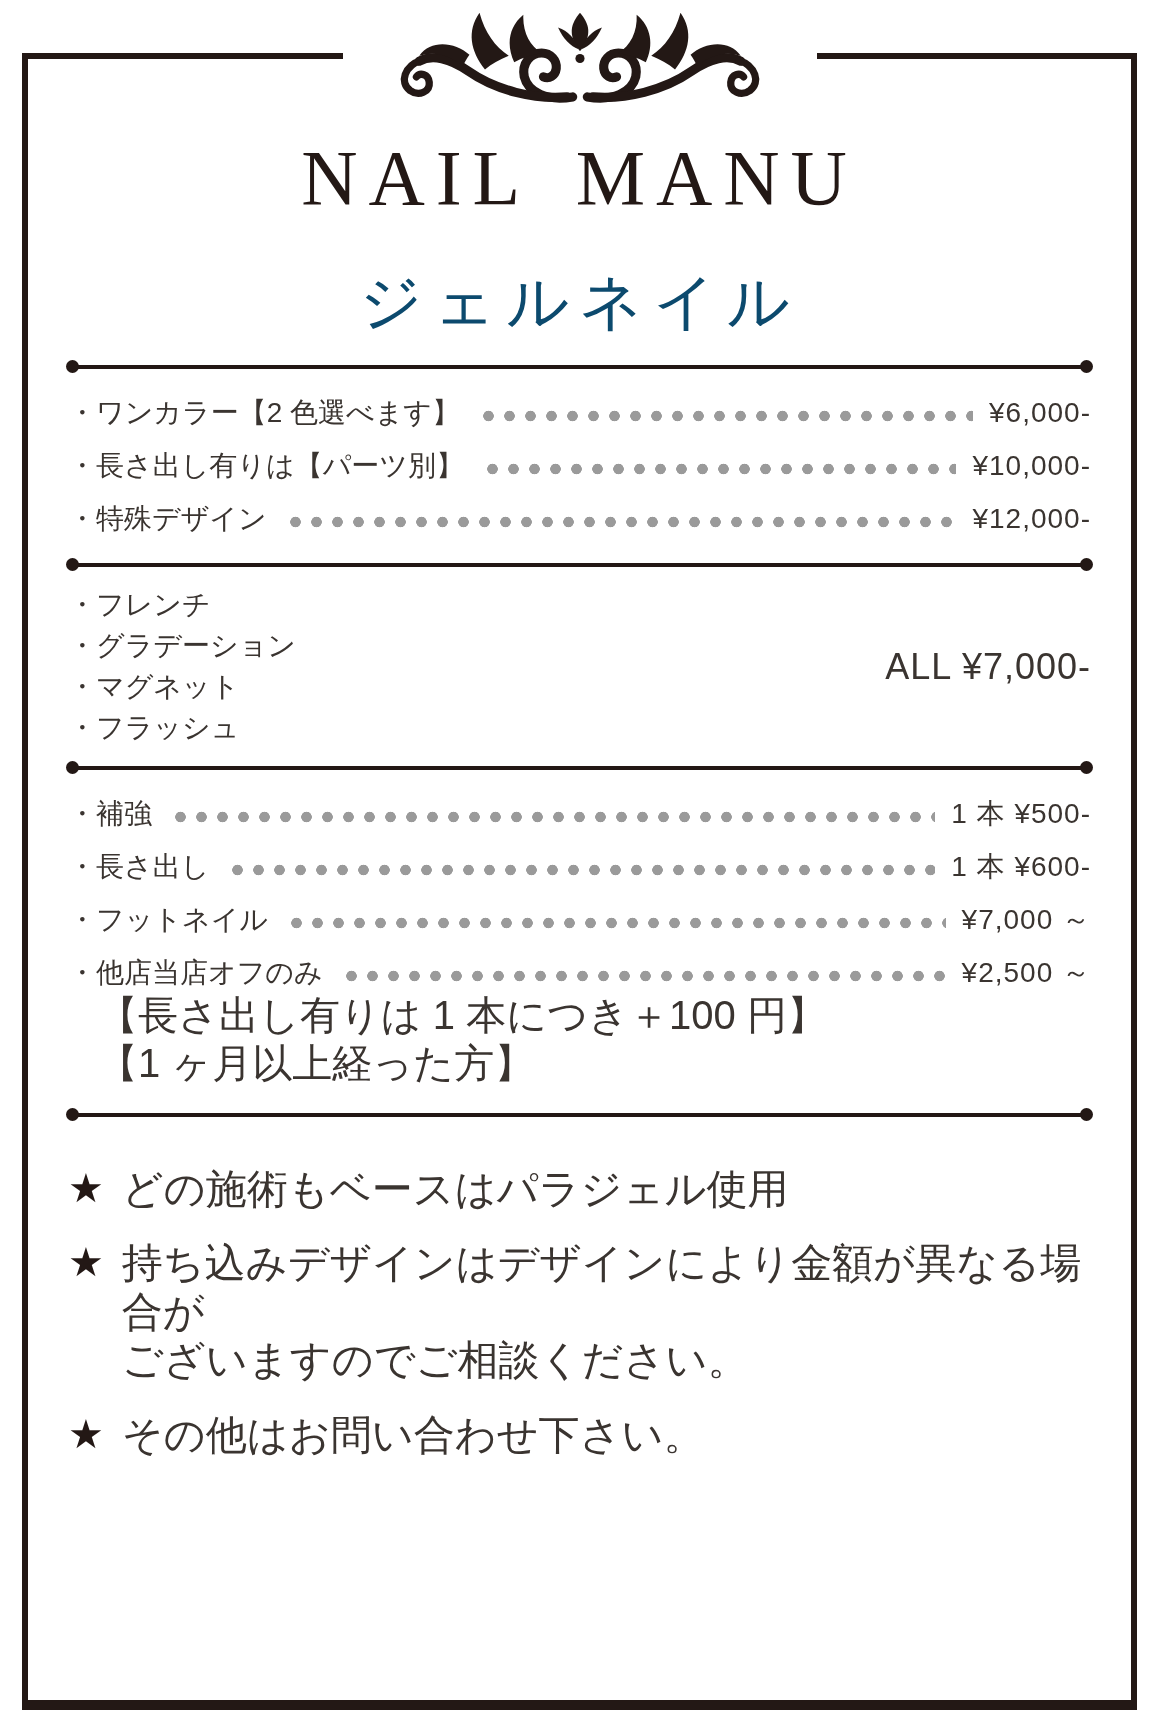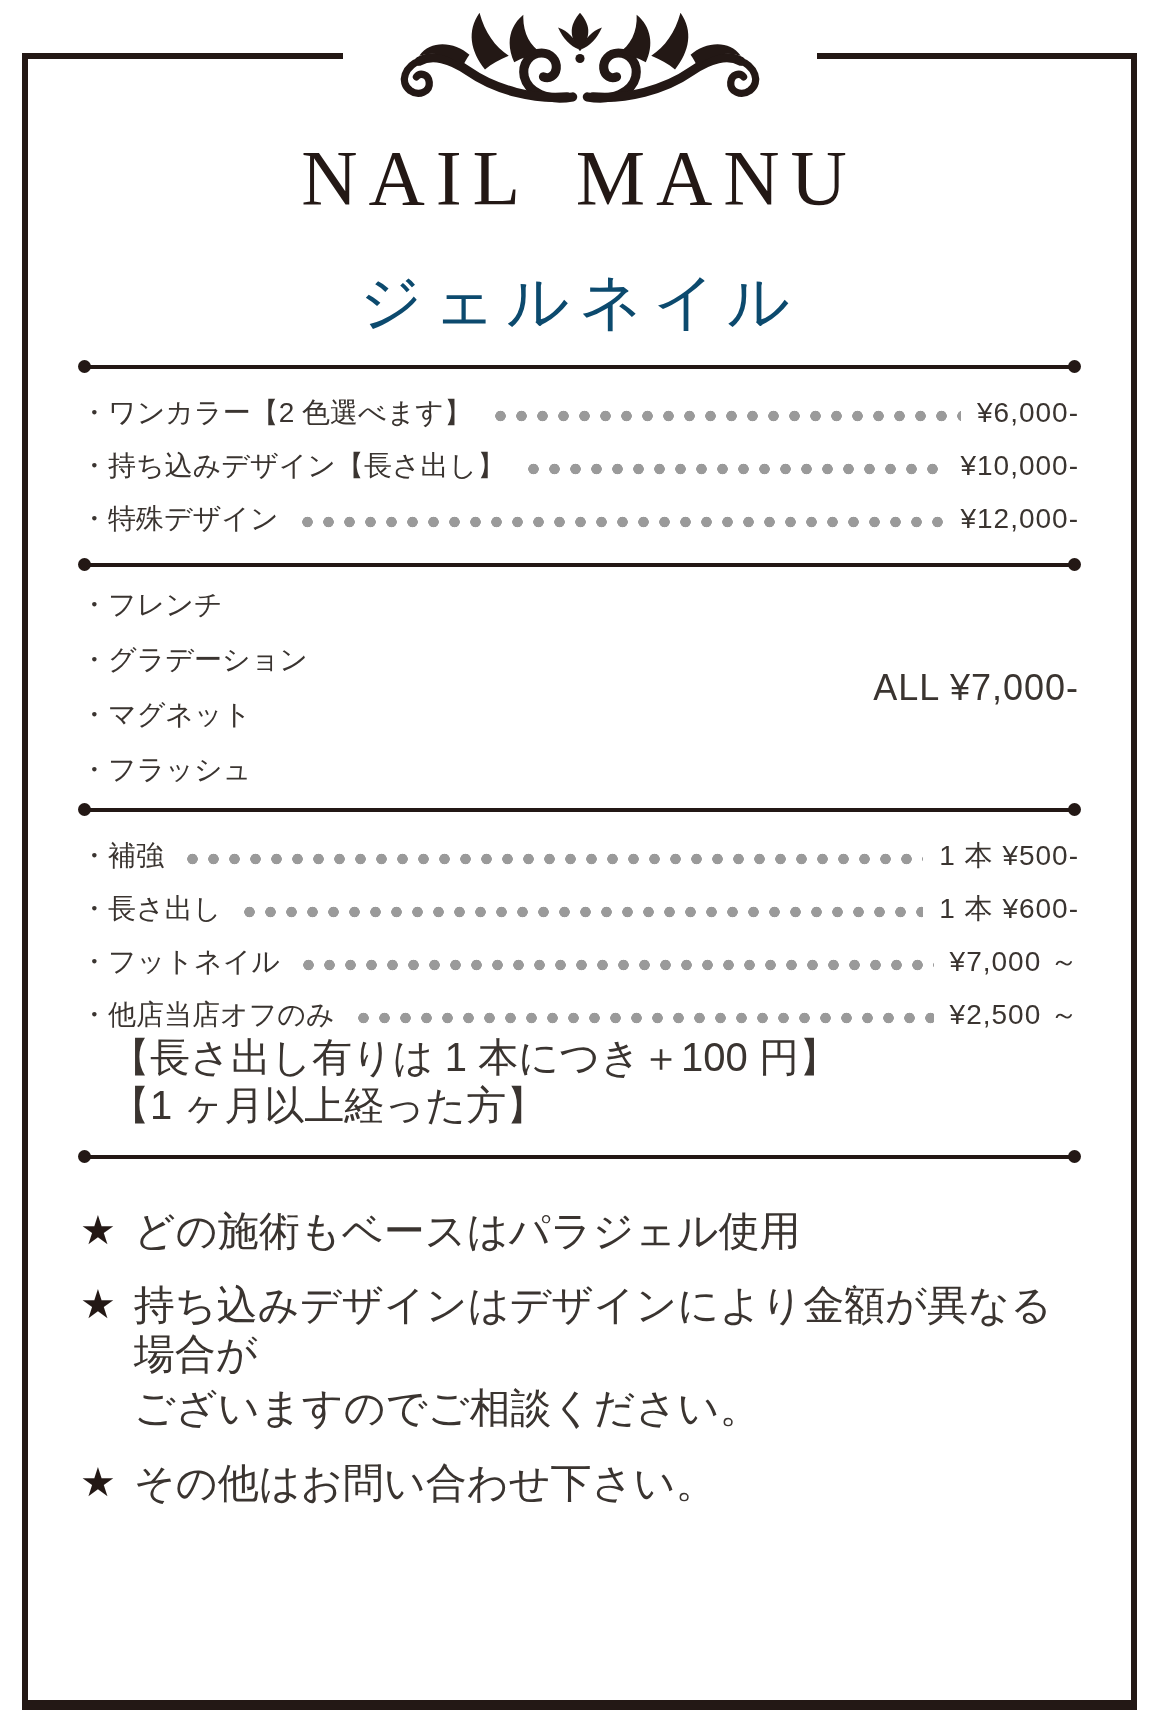--- a/index.html
+++ b/index.html
@@ -9,21 +9,21 @@
     color:#3a3430;position:relative;overflow:hidden;
   }
   .frame{
     position:absolute;left:22px;top:53px;right:23px;bottom:24px;
     border:6px solid #231815;border-bottom-width:10px;
   }
   .ornament{
     position:absolute;top:-51px;left:50%;transform:translateX(-50%);
     background:#ffffff;padding:0 36px;line-height:0;
   }
-  .content{padding:0 52px;}
+  .content{padding:0 40px;}
   .title{
     margin:80px 0 0;text-align:center;
     font-family:"Liberation Serif","DejaVu Serif",serif;
     font-weight:400;font-size:78px;line-height:1;
     letter-spacing:0.14em;word-spacing:0.22em;color:#231815;
   }
   .section-heading{
     margin:54px 0 0;text-align:center;font-weight:400;
     font-size:62px;line-height:1;letter-spacing:10px;color:#0c4a6e;
   }
@@ -43,33 +43,33 @@
     font-size:28px;line-height:1;white-space:nowrap;
   }
   .row + .row{margin-top:25px;}
   .leader{
     flex:1;height:12px;margin:6px 16px 0 18px;
     background-image:radial-gradient(circle,#9a9a9a 5px,transparent 5.6px);
     background-size:21px 12px;background-repeat:repeat-x;background-position:left center;
   }
   .price{text-align:right;letter-spacing:1px;}
   .sec2{display:flex;align-items:center;padding:24px 0;}
-  .sec2 .col{flex:1;display:flex;flex-direction:column;gap:27px;}
+  .sec2 .col{flex:1;display:flex;flex-direction:column;gap:13px;}
   .sec2 .col .row + .row{margin-top:0;}
   .all-price{font-size:36px;letter-spacing:1px;}
   .sub-note{
     font-size:40px;line-height:1;padding-left:30px;margin-top:8px;white-space:nowrap;
   }
   .sec3 .row + .sub-note + .row{margin-top:26px;}
   .notes{padding:48px 0 0;}
   .note-row{display:flex;align-items:flex-start;margin-top:26px;}
   .note-row:first-child{margin-top:0;}
   .star{font-size:40px;line-height:1.18;margin-right:18px;color:#231815;}
   .note-lines{font-size:41px;line-height:1.18;}
-  .note-lines div + div{margin-top:6px;font-family:Liberation Serif, serif;}
+  .note-lines div + div{font-family:Liberation Serif, serif;}
 </style>
 </head>
 <body>
 
 <div class="frame">
 
   <div class="ornament">
     <svg width="402" height="112" viewBox="0 0 440 120" aria-hidden="true">
       <g id="flourish-half">
         <path d="M212 96 C 184 101, 163 91, 159 74 C 156 59, 166 48, 178 48 C 188 48, 195 56, 194 65 C 193 73, 186 77, 180 74" fill="none" stroke="#231815" stroke-width="10" stroke-linecap="round"></path>
@@ -95,21 +95,21 @@
 
     <div class="divider div1"></div>
 
     <div class="sec sec1">
       <div class="row">
         <span>・ワンカラー【2 色選べます】</span>
         <span class="leader"></span>
         <span class="price">¥6,000-</span>
       </div>
       <div class="row">
-        <span>・持ち込みデザイン【長さ出し】</span>
+        <span>・長さ出し有りは【パーツ別】</span>
         <span class="leader"></span>
         <span class="price">¥10,000-</span>
       </div>
       <div class="row">
         <span>・特殊デザイン</span>
         <span class="leader"></span>
         <span class="price">¥12,000-</span>
       </div>
     </div>
 

